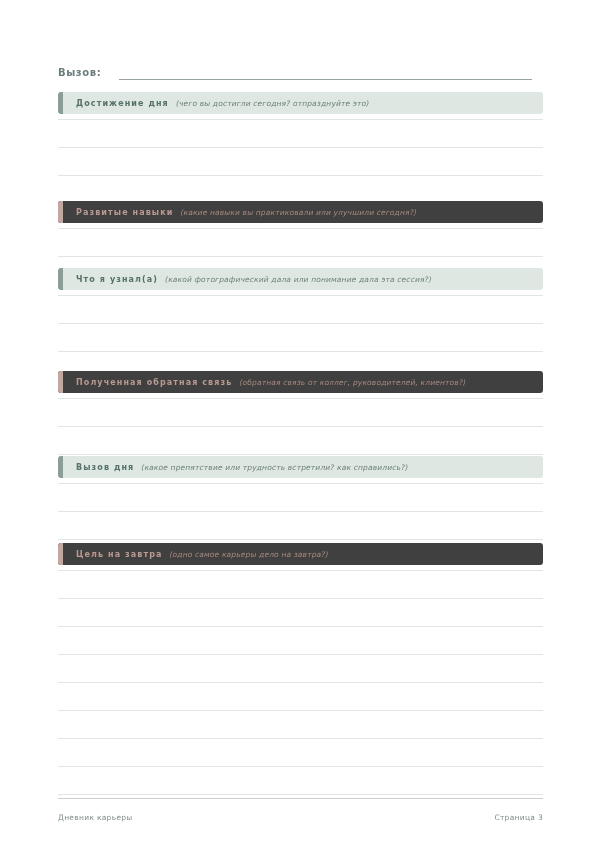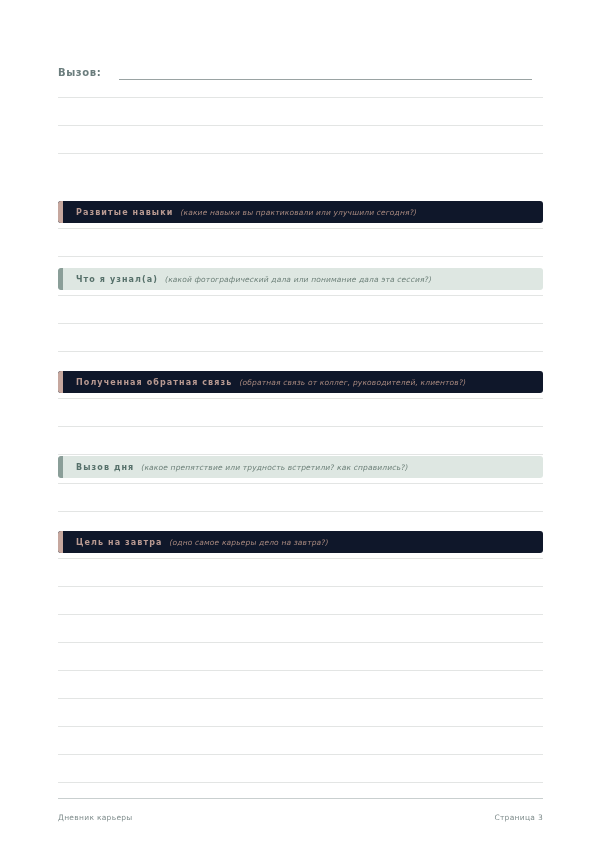--- a/index.html
+++ b/index.html
@@ -90,21 +90,21 @@
     margin-left: 7px;
   }
 
   
   .v-green .section-head { background: #dee7e2; }
   .v-green .accent-bar   { background: #8a9e98; }
   .v-green .sec-title    { color: #56706a; }
   .v-green .sec-hint     { color: #6d8079; }
 
   
-  .v-pink .section-head { background: #0f172a; }
+  .v-pink .section-head { background: #404040; }
   .v-pink .accent-bar   { background: #c6a79e; }
   .v-pink .sec-title    { color: #b99a92; }
   .v-pink .sec-hint     { color: #a8897f; }
 
   
   .lines {
     position: relative;
     width: 485px;
   }
   .wline {
@@ -140,20 +140,27 @@
 
 <div class="page">
 
   <div class="date-row">
     <span class="date-label">Вызов:</span>
     <span class="date-line"></span>
   </div>
 
   <div id="sections-root">
       <div class="section v-green" style="top: 92px;">
+        <div class="section-head">
+          <span class="accent-bar"></span>
+          <div class="head-text">
+            <span class="sec-title">Достижение дня</span>
+            <span class="sec-hint">(чего вы достигли сегодня? отпразднуйте это)</span>
+          </div>
+        </div>
         <div class="lines">
           <div class="wline" style="margin-top: 5px;"></div>
           <div class="wline" style="margin-top: 27px;"></div>
           <div class="wline" style="margin-top: 27px;"></div>
         </div>
       </div>
       <div class="section v-pink" style="top: 201px;">
         <div class="section-head">
           <span class="accent-bar"></span>
           <div class="head-text">
@@ -202,21 +209,21 @@
             <span class="sec-title">Вызов дня</span>
             <span class="sec-hint">(какое препятствие или трудность встретили? как справились?)</span>
           </div>
         </div>
         <div class="lines">
           <div class="wline" style="margin-top: 5px;"></div>
           <div class="wline" style="margin-top: 27px;"></div>
           <div class="wline" style="margin-top: 27px;"></div>
         </div>
       </div>
-      <div class="section v-pink" style="top: 531px;">
+      <div class="section v-pink" style="top: 543px;">
         <div class="section-head">
           <span class="accent-bar"></span>
           <div class="head-text">
             <span class="sec-title">Цель на завтра</span>
             <span class="sec-hint">(одно самое карьеры дело на завтра?)</span>
           </div>
         </div>
         <div class="lines">
           <div class="wline" style="margin-top: 5px;"></div>
           <div class="wline" style="margin-top: 27px;"></div>

